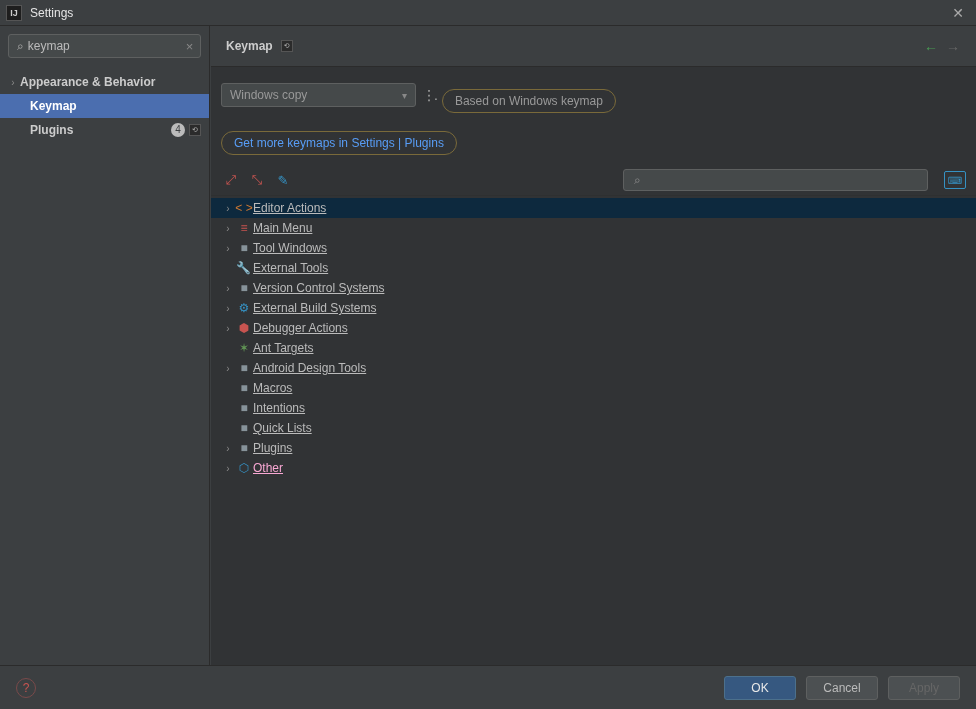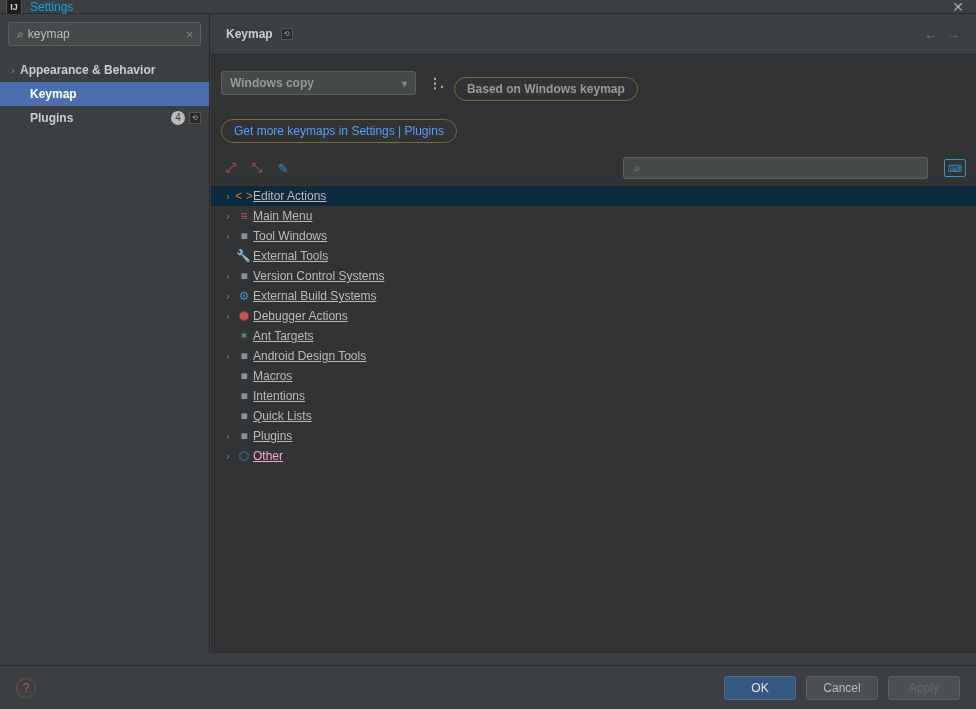--- a/index.html
+++ b/index.html
@@ -7,36 +7,36 @@
     width: 976px; height: 709px;
     background: #3c3f41;
     font-family: "Segoe UI", Arial, sans-serif;
     font-size: 12px;
     color: #bbbbbb;
     overflow: hidden;
     position: relative;
   }
   
   .titlebar {
-    height: 14px;
+    height: 26px;
     background: #3c3f41;
     display: flex;
     align-items: center;
     padding: 0 6px;
     border-bottom: 1px solid #2b2b2b;
   }
   .titlebar .app-icon {
     width: 16px; height: 16px;
     background: #1e1e1e;
     border: 1px solid #555;
     display: flex; align-items: center; justify-content: center;
     font-size: 9px; font-weight: bold; color: #ccc;
     margin-right: 8px;
   }
-  .titlebar .title { flex: 1; color: #0ea5e9; }
+  .titlebar .title { flex: 1; color: #e5e5e5; }
   .titlebar .close { color: #aaaaaa; font-size: 14px; cursor: pointer; padding: 0 6px; }
 
   
   .main {
     display: flex;
     height: calc(709px - 26px - 44px);
   }
 
   
   .sidebar {
@@ -143,23 +143,22 @@
     margin-left: 1px;
     overflow: hidden;
     display: flex;
     flex-direction: column;
   }
 
   .toolbar-row {
     display: flex;
     align-items: center;
     padding: 10px 10px 6px 10px;
-    gap: 10px;
+    gap: 4px;
     flex-wrap: wrap;
-    font-weight: bold;
   }
   .combo {
     background: #45494a;
     border: 1px solid #5e6060;
     border-radius: 3px;
     height: 24px;
     width: 195px;
     display: flex;
     align-items: center;
     padding: 0 8px;

